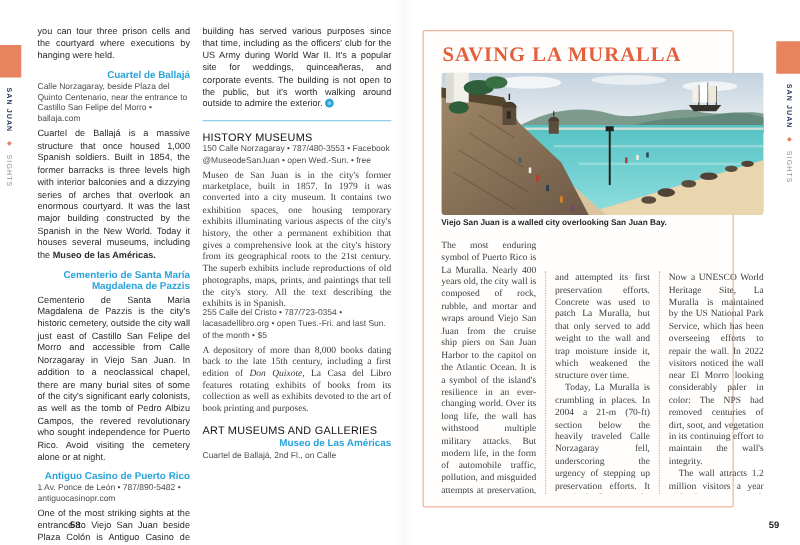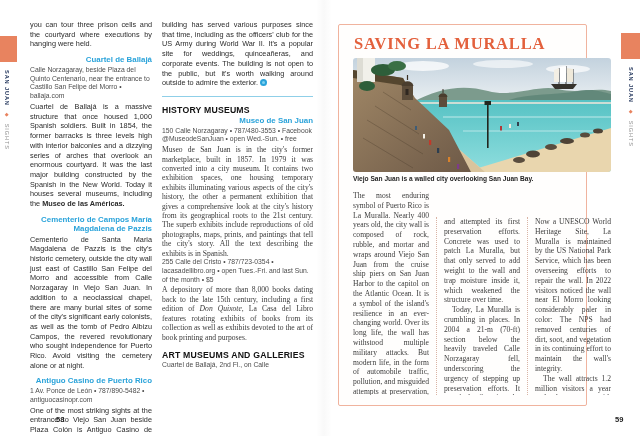--- a/index.html
+++ b/index.html
@@ -23,21 +23,21 @@
   .vt-diamond{color:#E8835F;font-size:5px;padding:3px 0;}
   .vt-gray{color:#8f8f8f;}
   
   .col{position:absolute;top:20px;}
   .col1{left:30px;width:122px;}
   .col2{left:162px;width:151px;}
   .body{font-size:7.3px;line-height:9.7px;color:#2b2b2b;text-align:justify;margin:0;}
   .serif{font-family:"Liberation Serif","DejaVu Serif",serif;font-size:7.6px;line-height:9.4px;color:#3a3a3a;}
   .blue-head{color:#2AA3DA;font-size:7.9px;font-weight:bold;line-height:9.2px;margin:6px 0 1.5px;text-align:right;}
   .addr{font-size:6.8px;line-height:8.8px;color:#4d4d4d;margin:0 0 1px;}
-  .caps-head{font-size:8.7px;font-weight:bold;letter-spacing:0.2px;color:#121212;margin:8px 0 1px;}
+  .caps-head{font-size:8.7px;font-weight:normal;letter-spacing:0.2px;color:#121212;margin:8px 0 1px;}
   .divider{border:none;border-top:1.5px solid #8FCFE8;margin:8px 0 0;}
   .cam{display:inline-block;width:7px;height:7px;border-radius:50%;background:#2AA3DA;vertical-align:-1px;margin-left:2px;position:relative;}
   .cam::after{content:"";position:absolute;left:2px;top:2px;width:3px;height:3px;border-radius:50%;background:#7fd0ef;}
   .pagenum{position:absolute;bottom:12px;font-size:7.5px;font-weight:bold;color:#222;}
   .pn-left{left:20px;padding-left:36px;}
   .pn-right{left:615px;}
   
   .feature-box{
     position:absolute;left:338px;top:24px;width:249px;height:382px;
     border:1.5px solid #F0B39E;border-radius:2px;box-sizing:border-box;
@@ -71,42 +71,42 @@
   <span class="vt-gray">SIGHTS</span>
 </div>
 
 <div class="col col1">
   <p class="body">you can tour three prison cells and the courtyard where executions by hanging were held.</p>
 
   <h3 class="blue-head">Cuartel de Ballajá</h3>
   <p class="addr">Calle Norzagaray, beside Plaza del Quinto Centenario, near the entrance to Castillo San Felipe del Morro • ballaja.com</p>
   <p class="body"><span>Cuartel de Ballajá is a massive structure that once housed 1,000 Spanish soldiers. Built in 1854, the former barracks is three levels high with interior balconies and a dizzying series of arches that overlook an enormous courtyard. It was the last major building constructed by the Spanish in the New World. Today it houses several museums, including the</span> <strong>Museo de las Américas.</strong></p>
 
-  <h3 class="blue-head">Cementerio de Campos María Magdalena de Pazzis</h3>
+  <h3 class="blue-head">Cementerio de Santa María Magdalena de Pazzis</h3>
   <p class="body">Cementerio de Santa Maria Magdalena de Pazzis is the city's historic cemetery, outside the city wall just east of Castillo San Felipe del Morro and accessible from Calle Norzagaray in Viejo San Juan. In addition to a neoclassical chapel, there are many burial sites of some of the city's significant early colonists, as well as the tomb of Pedro Albizu Campos, the revered revolutionary who sought independence for Puerto Rico. Avoid visiting the cemetery alone or at night.</p>
 
   <h3 class="blue-head">Antiguo Casino de Puerto Rico</h3>
   <p class="addr">1 Av. Ponce de León • 787/890-5482 • antiguocasinopr.com</p>
   <p class="body">One of the most striking sights at the entrance to Viejo San Juan beside Plaza Colón is Antiguo Casino de Puerto Rico, a stunning blue beaux arts-style building appointed with elaborate gardens, balconies, and ornate moldings. Originally a social club established in 1917, the</p>
 </div>
 
 <div class="col col2">
   <p class="body"><span>building has served various purposes since that time, including as the officers' club for the US Army during World War II. It's a popular site for weddings, quinceañeras, and corporate events. The building is not open to the public, but it's worth walking around outside to admire the exterior.</span><span class="cam"></span></p>
 
   <hr class="divider">
   <h2 class="caps-head">HISTORY MUSEUMS</h2>
 
-  <h3 class="blue-head" style="margin-top:1px">Museo de San Juan</h3>
   <p class="addr">150 Calle Norzagaray • 787/480-3553 • Facebook @MuseodeSanJuan • open Wed.-Sun. • free</p>
   <p class="body serif">Museo de San Juan is in the city's former marketplace, built in 1857. In 1979 it was converted into a city museum. It contains two exhibition spaces, one housing temporary exhibits illuminating various aspects of the city's history, the other a permanent exhibition that gives a comprehensive look at the city's history from its geographical roots to the 21st century. The superb exhibits include reproductions of old photographs, maps, prints, and paintings that tell the city's story. All the text describing the exhibits is in Spanish.</p>
 
   <p class="addr">255 Calle del Cristo • 787/723-0354 • lacasadellibro.org • open Tues.-Fri. and last Sun. of the month • $5</p>
   <p class="body serif"><span>A depository of more than 8,000 books dating back to the late 15th century, including a first edition of </span><em>Don Quixote</em><span>, La Casa del Libro features rotating exhibits of books from its collection as well as exhibits devoted to the art of book printing and purposes.</span></p>
 
   <h2 class="caps-head">ART MUSEUMS AND GALLERIES</h2>
+  <h3 class="blue-head" style="margin-top:1px">Museo de Las Américas</h3>
   <p class="addr">Cuartel de Ballajá, 2nd Fl., on Calle</p>
 </div>
 
 <div class="pagenum pn-left">58</div>
 
 <div class="feature-box">
   <h1 class="feature-title">SAVING LA MURALLA</h1>
 
   <div class="photo-wrap">
     <svg width="258" height="114" viewBox="0 0 258 114" xmlns="http://www.w3.org/2000/svg">

